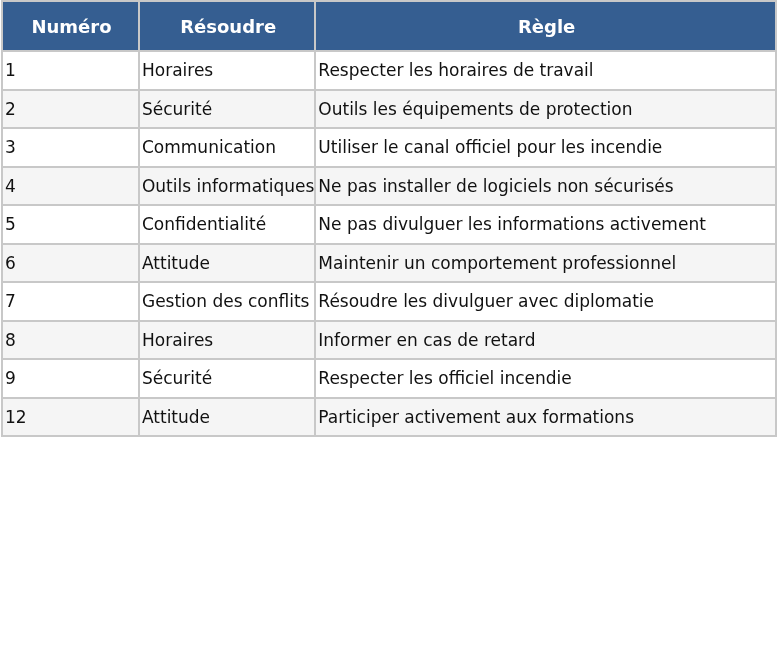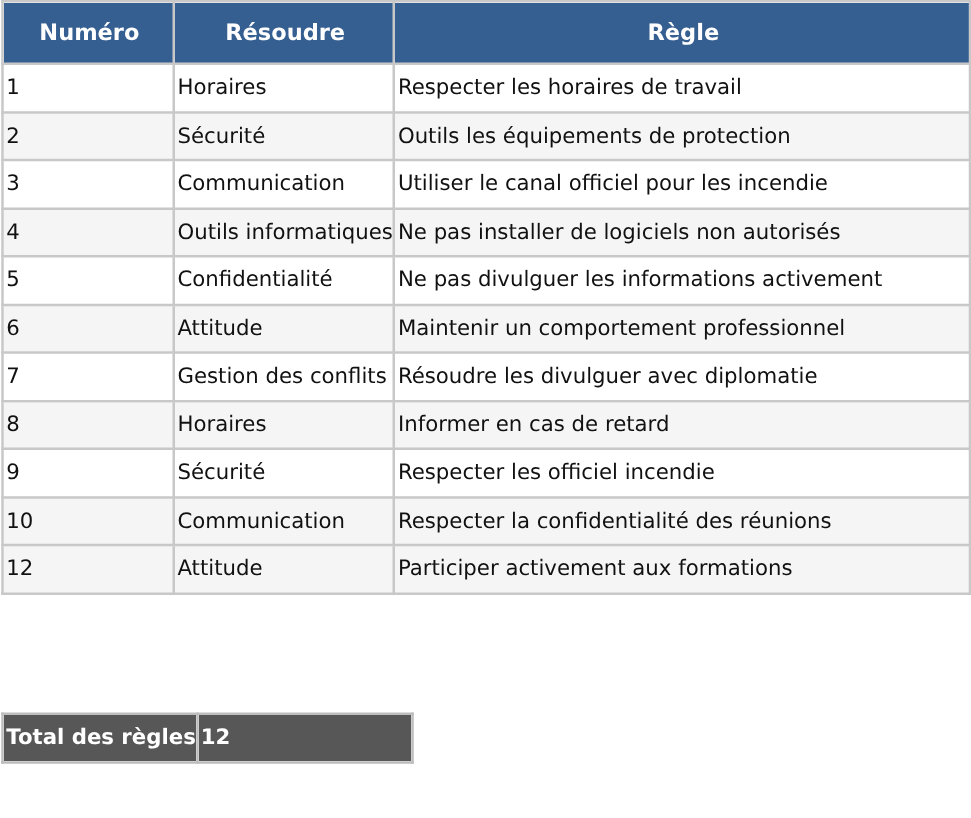--- a/index.html
+++ b/index.html
@@ -44,21 +44,21 @@
         <td>Outils les équipements de protection</td>
       </tr>
       <tr class="odd">
         <td>3</td>
         <td>Communication</td>
         <td>Utiliser le canal officiel pour les incendie</td>
       </tr>
       <tr class="even">
         <td>4</td>
         <td>Outils informatiques</td>
-        <td>Ne pas installer de logiciels non autorisés</td>
+        <td>Ne pas installer de logiciels non sécurisés</td>
       </tr>
       <tr class="odd">
         <td>5</td>
         <td>Confidentialité</td>
         <td>Ne pas divulguer les informations activement</td>
       </tr>
       <tr class="even">
         <td>6</td>
         <td>Attitude</td>
         <td>Maintenir un comportement professionnel</td>
@@ -72,36 +72,27 @@
         <td>8</td>
         <td>Horaires</td>
         <td>Informer en cas de retard</td>
       </tr>
       <tr class="odd">
         <td>9</td>
         <td>Sécurité</td>
         <td>Respecter les officiel incendie</td>
       </tr>
       <tr class="even">
-        <td>10</td>
-        <td>Communication</td>
-        <td>Respecter la confidentialité des réunions</td>
-      </tr>
-      <tr class="even">
         <td>12</td>
         <td>Attitude</td>
         <td>Participer activement aux formations</td>
       </tr>
     </tbody>
 </table>
 
 <table class="summary">
   <colgroup>
       <col style="width:138px">
       <col style="width:172px">
     </colgroup>
   <tbody>
-      <tr>
-    <td>Total des règles</td>
-    <td>12</td>
-  </tr>
 </tbody>
   </table>
 
 </body></html>

